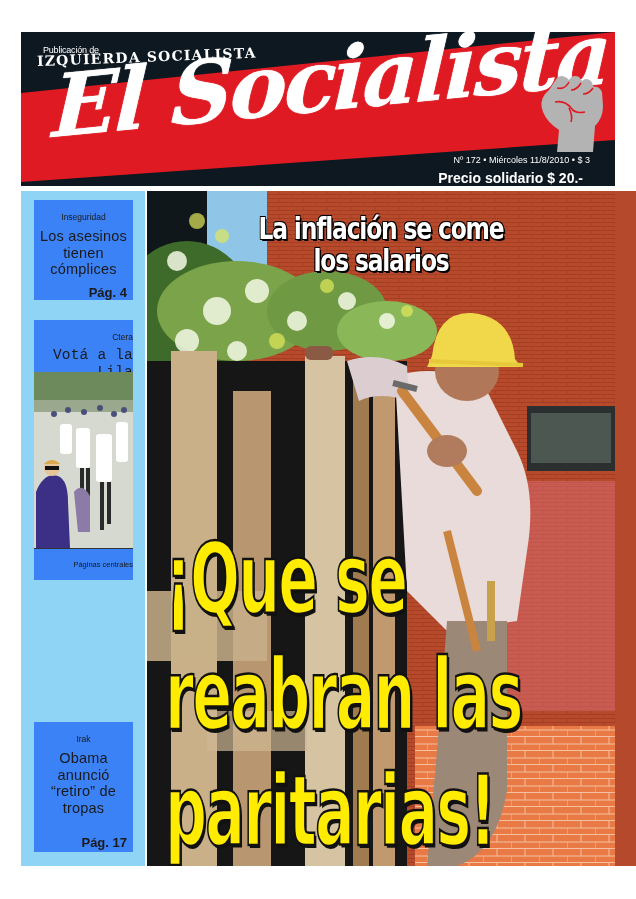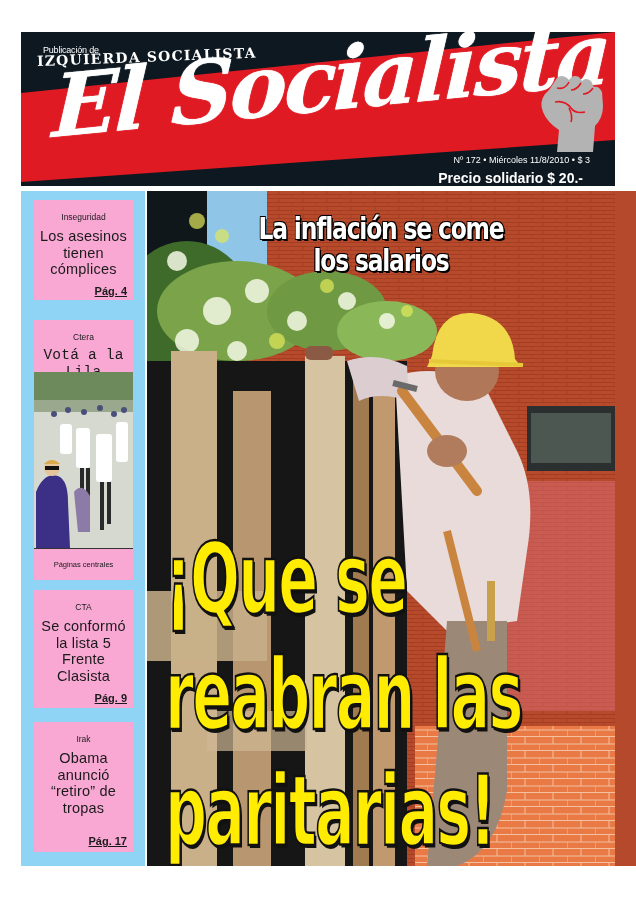--- a/index.html
+++ b/index.html
@@ -10,24 +10,24 @@
     .masthead .band { position: absolute; left: 0; top: 0; width: 594px; height: 154px; }
     .pub-small { position: absolute; left: 22px; top: 13px; color: #ffffff; font-size: 9px; letter-spacing: -0.2px; }
     .pub-org { position: absolute; left: 16px; top: 21px; color: #ffffff; font-family: "DejaVu Serif", serif; font-weight: bold; font-size: 14px; letter-spacing: 1.2px; transform: rotate(-2.2deg); transform-origin: left center; }
     .title { position: absolute; left: 30px; top: 32px; color: #ffffff; font-family: "DejaVu Serif", serif; font-style: italic; font-weight: bold; font-size: 86px; letter-spacing: -3px; line-height: 1; transform: rotate(-5.5deg) skewX(-8deg); transform-origin: left bottom; white-space: nowrap; text-shadow: 0 0 1px #fff; }
     .fist { position: absolute; left: 514px; top: 36px; width: 74px; height: 84px; }
     .issue { position: absolute; right: 25px; top: 123px; color: #ffffff; font-size: 9px; }
     .price { position: absolute; right: 32px; top: 138px; color: #ffffff; font-size: 14px; font-weight: bold; }
 
     
     .sidebar { position: absolute; left: 21px; top: 191px; width: 124px; height: 675px; background: #8fd3f5; }
-    .card { position: absolute; left: 13px; width: 99px; background: #f9a8d4; text-align: center; color: #1a1a1a; }
+    .card { position: absolute; left: 13px; width: 99px; background: #3b82f6; text-align: center; color: #1a1a1a; }
     .card .kicker { font-size: 8.5px; margin-top: 12px; }
     .card .head { font-size: 14.5px; line-height: 16.5px; margin-top: 6px; padding: 0 4px; letter-spacing: 0.2px; }
-    .card .page { position: absolute; right: 6px; font-size: 11px; font-weight: bold; text-decoration: underline; }
+    .card .page { position: absolute; right: 6px; font-size: 13px; font-weight: bold; }
     .card-photo { position: absolute; left: 0; top: 52px; width: 99px; height: 176px; overflow: hidden; background: #c7d1c0; border-bottom: 1px solid #333; }
     .card .caption { position: absolute; left: 0; width: 99px; font-size: 7.5px; }
 
     
     .photo { position: absolute; left: 147px; top: 191px; width: 509px; height: 675px; overflow: hidden; background: #b44a2b; }
     .photo svg { position: absolute; left: 0; top: 0; }
     .sub-head { position: absolute; left: 0; width: 468px; top: 22px; text-align: center; color: #ffffff; font-family: "DejaVu Sans", sans-serif; font-weight: bold; font-size: 30px; line-height: 32px; letter-spacing: -1.5px; transform: scaleX(0.78); transform-origin: center; text-shadow: 2px 2px 0 #000, -1px -1px 0 #000, 1px -1px 0 #000, -1px 1px 0 #000; }
     .main-head { position: absolute; left: 18px; top: 330px; color: #ffec00; font-family: "DejaVu Sans", sans-serif; font-weight: bold; font-size: 98px; line-height: 116px; letter-spacing: -3px; transform: scaleX(0.6); transform-origin: left top; white-space: nowrap; -webkit-text-stroke: 2.5px #111; text-shadow: 3px 3px 0 #111; }
   </style>
 </head>
@@ -48,21 +48,21 @@
   <div class="price">Precio solidario $ 20.-</div>
 </div>
 
 <div class="sidebar">
   <div class="card" style="top:9px;height:100px;">
     <div class="kicker">Inseguridad</div>
     <div class="head">Los asesinos tienen cómplices</div>
     <div class="page" style="top:85px;">Pág. 4</div>
   </div>
 
-  <div class="card" style="top:129px;height:260px;">
+  <div class="card" style="top:129px;height:260px;text-align:right;">
     <div class="kicker">Ctera</div>
     <div class="head" style="padding:0;margin-top:5px;font-family:Liberation Mono, monospace;">Votá a la Lila</div>
     <div class="card-photo">
       <svg width="99" height="176" viewBox="0 0 99 176">
         <rect width="99" height="176" fill="#d6d9cf"></rect>
         <rect width="99" height="34" fill="#6d8a5d"></rect>
         <rect x="0" y="28" width="99" height="12" fill="#9aa88e"></rect>
         <g fill="#4a4f7a">
           <circle cx="20" cy="42" r="3"></circle>
             <circle cx="34" cy="38" r="3"></circle>
@@ -86,25 +86,20 @@
         <path d="M2,120 Q10,100 24,104 Q34,108 34,130 L36,176 L2,176 Z" fill="#3b2f86"></path>
         <circle cx="18" cy="96" r="8" fill="#e7c59b"></circle>
         <path d="M10,92 Q18,84 26,92" fill="#d9a94e"></path>
         <rect x="11" y="94" width="14" height="4" fill="#111"></rect>
         <path d="M40,120 Q48,110 56,124 L56,160 L44,160 Z" fill="#8b7ba6"></path>
       </svg>
     </div>
     <div class="caption" style="top:240px;">Páginas centrales</div>
   </div>
 
-  <div class="card" style="top:399px;height:118px;">
-    <div class="kicker">CTA</div>
-    <div class="head">Se conformó la lista 5 Frente Clasista</div>
-    <div class="page" style="top:102px;">Pág. 9</div>
-  </div>
 
   <div class="card" style="top:531px;height:130px;">
     <div class="kicker">Irak</div>
     <div class="head">Obama anunció “retiro” de tropas</div>
     <div class="page" style="top:113px;">Pág. 17</div>
   </div>
 </div>
 
 <div class="photo">
   <svg width="468" height="675" viewBox="0 0 468 675">

